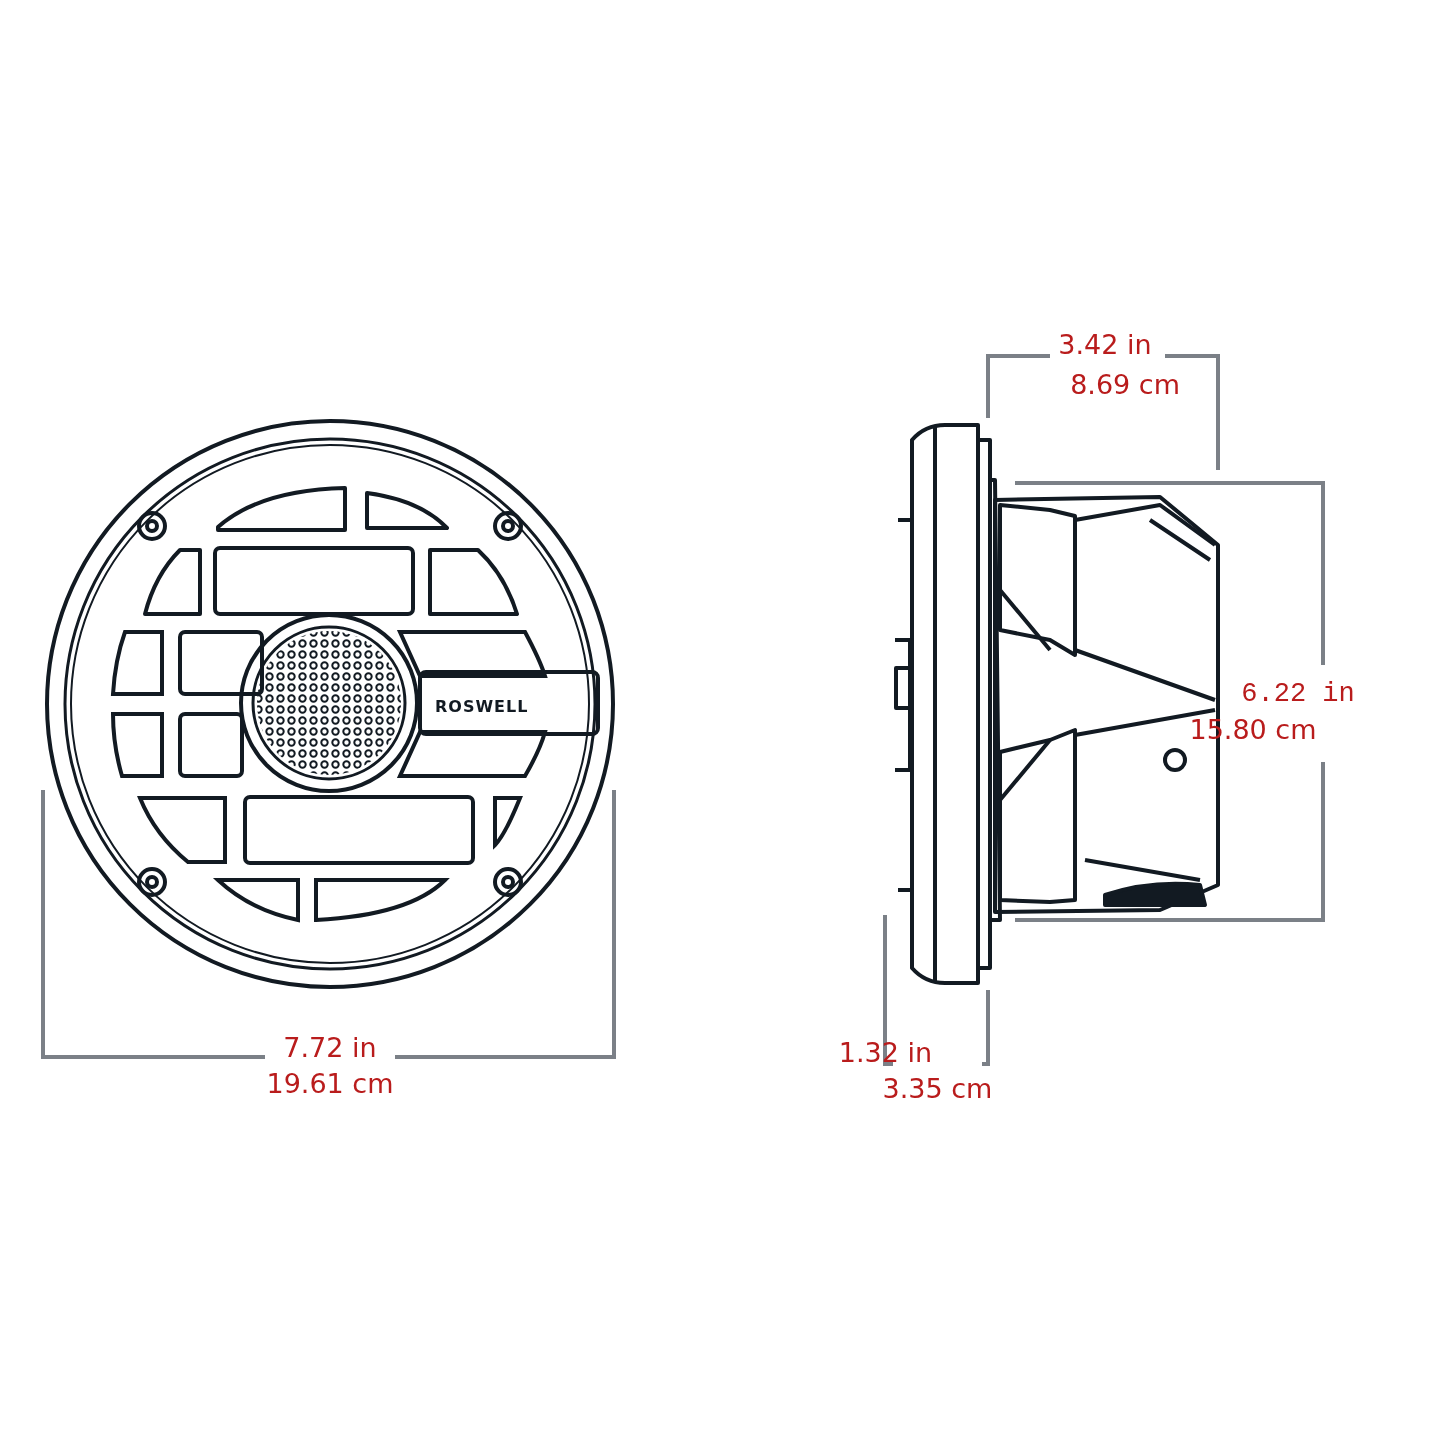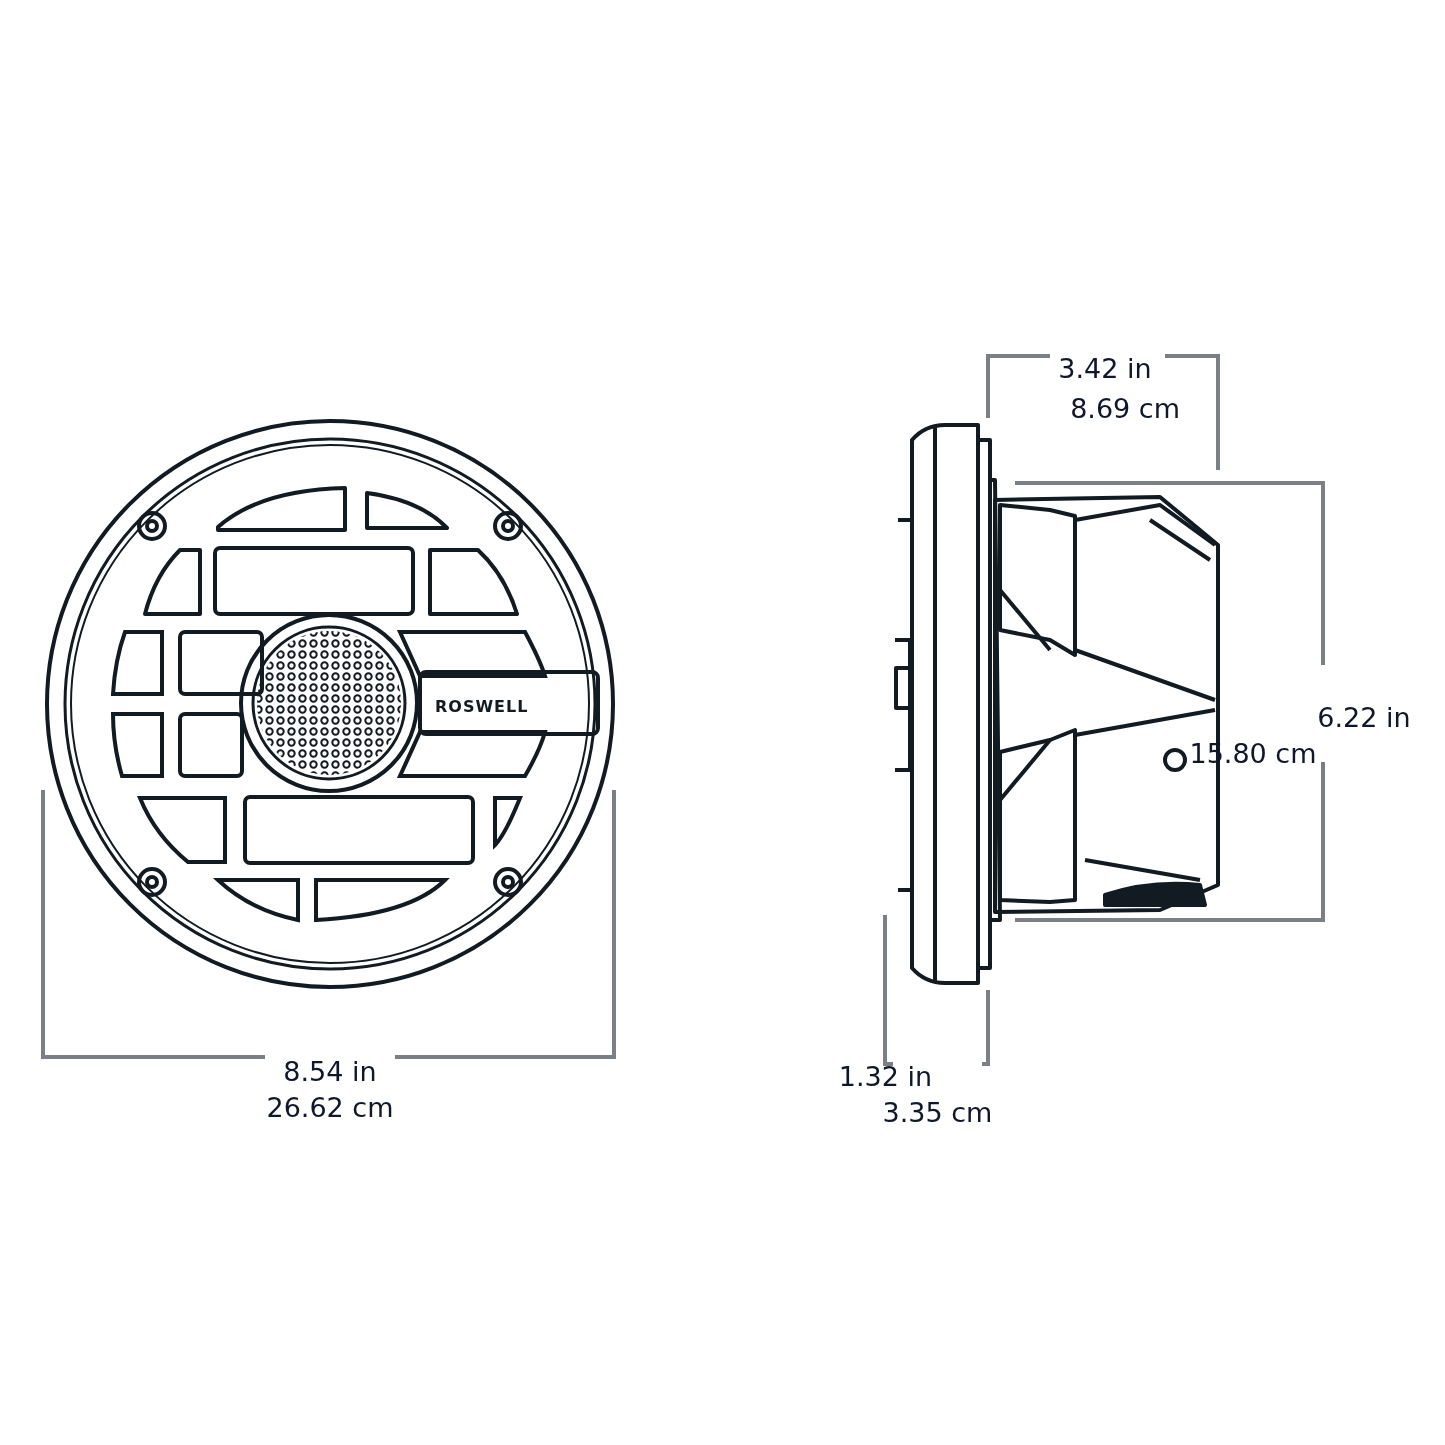--- a/index.html
+++ b/index.html
@@ -1,17 +1,17 @@
 <!DOCTYPE html>
 <html><head>
 <meta charset="utf-8">
 <style>
   html,body{margin:0;padding:0;background:#ffffff;}
   body{width:1445px;height:1445px;position:relative;overflow:hidden;font-family:"DejaVu Sans","Liberation Sans",sans-serif;}
-  .lbl{position:absolute;color:#0f172a;font-size:27px;line-height:36px;text-align:center;white-space:nowrap;margin-top:24px;}
+  .lbl{position:absolute;color:#b91c1c;font-size:27px;line-height:36px;text-align:center;white-space:nowrap;}
   svg{position:absolute;left:0;top:0;}
 </style>
 </head>
 <body>
 
 <svg width="1445" height="1445" viewBox="0 0 1445 1445">
   <defs>
     <pattern id="dots" x="0" y="0" width="11" height="11" patternUnits="userSpaceOnUse">
       <circle cx="5.5" cy="5.5" r="3.2" fill="none" stroke="#121a22" stroke-width="2"></circle>
     </pattern>
@@ -90,23 +90,23 @@
     <path d="M43 790 L43 1057 L265 1057 M395 1057 L614 1057 L614 790"></path>
 
     <path d="M988 418 L988 356 L1050 356 M1165 356 L1218 356 L1218 470"></path>
 
     <path d="M1015 483 L1323 483 L1323 665 M1323 762 L1323 920 L1015 920"></path>
 
     <path d="M885 915 L885 1064 L893 1064 M988 990 L988 1064 L982 1064"></path>
   </g>
 </svg>
 
-<div class="lbl" style="left:245px;top:1030px;width:170px;">8.54 in</div>
-<div class="lbl" style="left:245px;top:1066px;width:170px;">26.62 cm</div>
+<div class="lbl" style="left:245px;top:1030px;width:170px;">7.72 in</div>
+<div class="lbl" style="left:245px;top:1066px;width:170px;">19.61 cm</div>
 
 <div class="lbl" style="left:1030px;top:327px;width:150px;">3.42 in</div>
 <div class="lbl" style="left:1030px;top:367px;width:150px;text-align:right;">8.69 cm</div>
 
-<div class="lbl" style="left:1284px;top:676px;width:160px;">6.22 in</div>
+<div class="lbl" style="left:1218px;top:676px;width:160px;font-family:Liberation Mono, monospace;">6.22 in</div>
 <div class="lbl" style="left:1173px;top:712px;width:160px;">15.80 cm</div>
 
 <div class="lbl" style="left:818px;top:1035px;width:135px;">1.32 in</div>
 <div class="lbl" style="left:870px;top:1071px;width:135px;">3.35 cm</div>
 
 </body></html>

